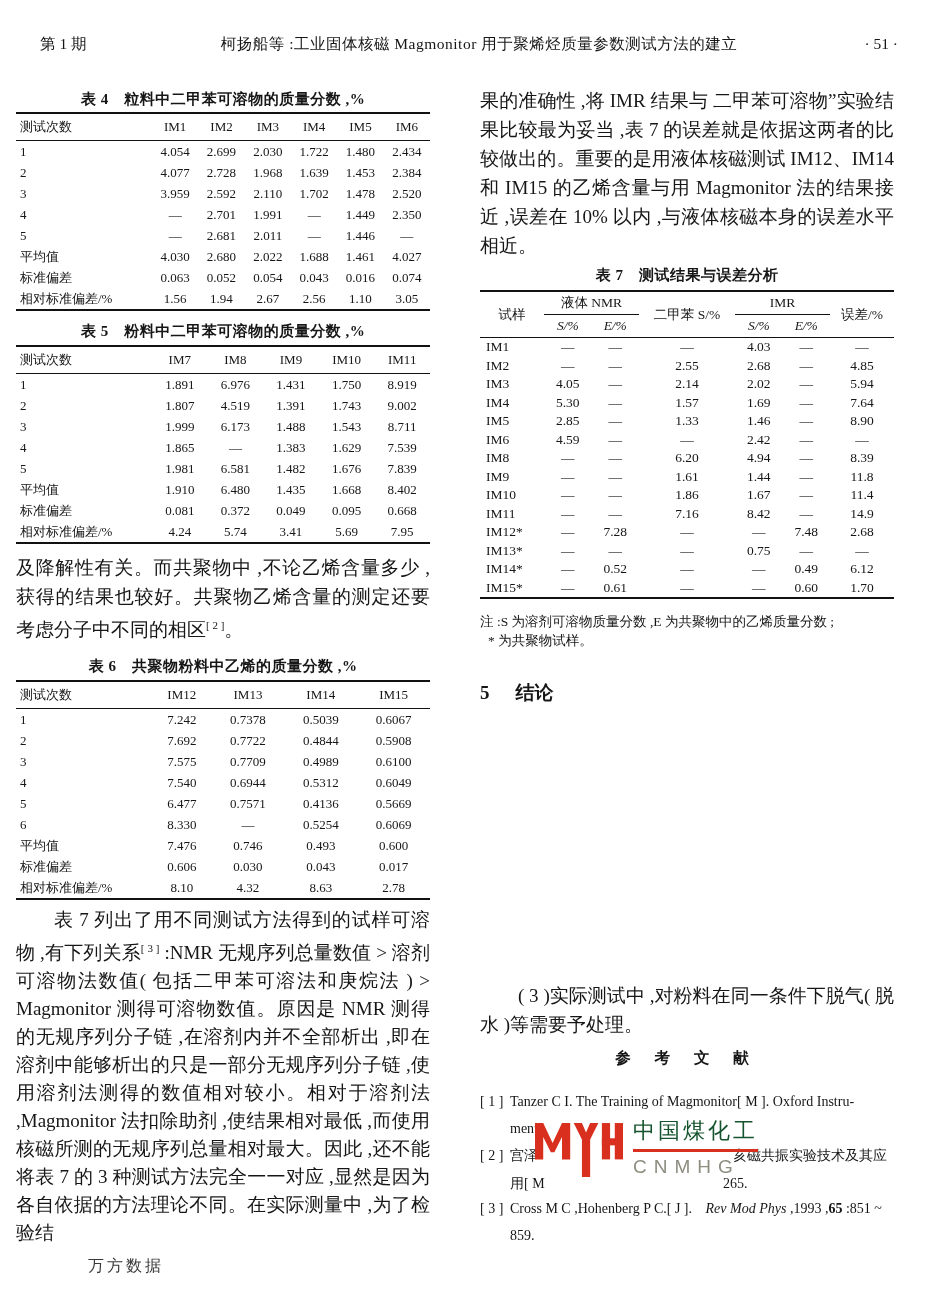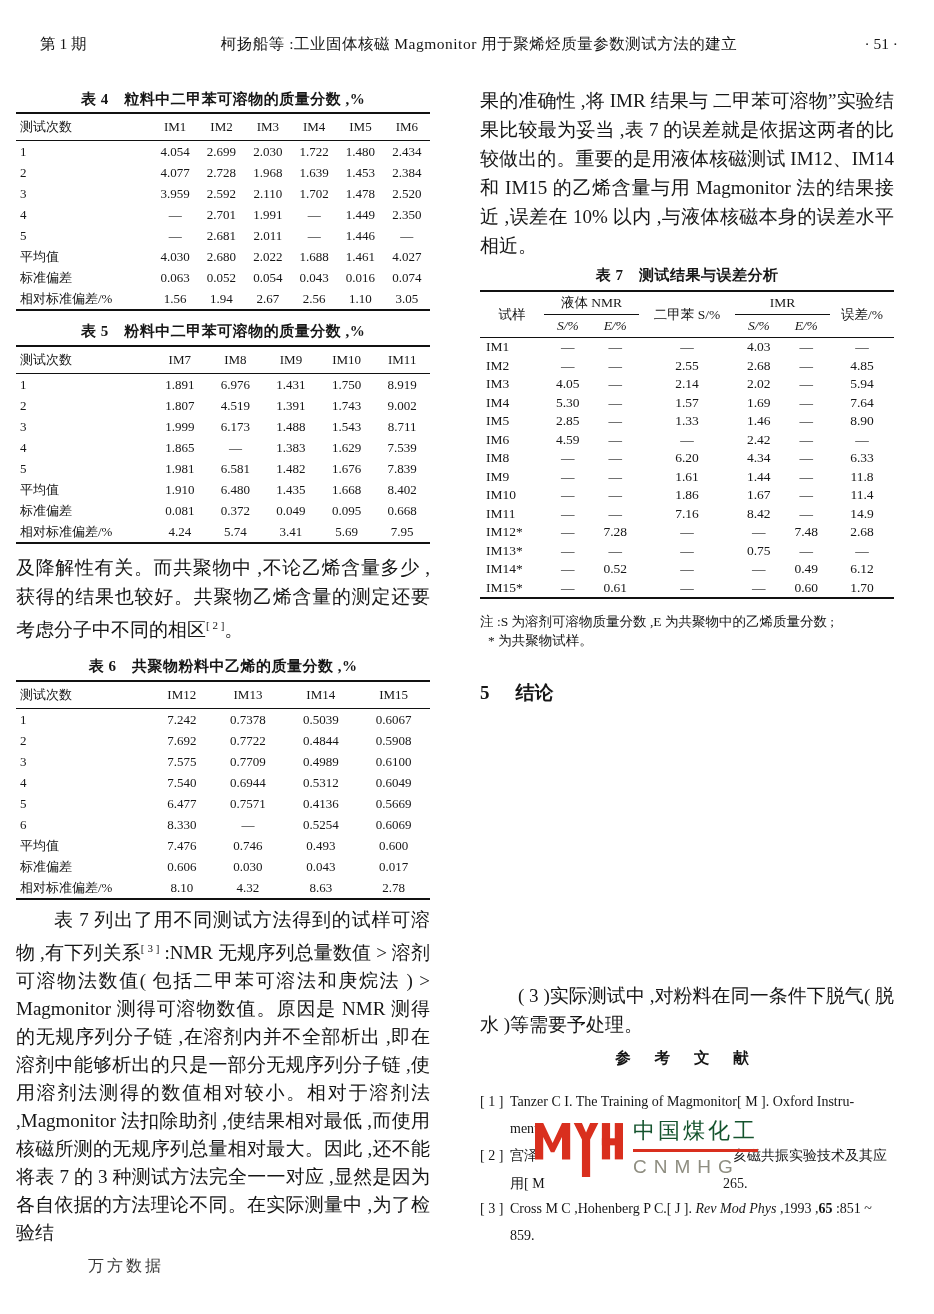--- a/index.html
+++ b/index.html
@@ -39,21 +39,21 @@
   
   .tnote{font-size:13.5px;line-height:19px;}
   .tnote .l2{padding-left:8px;}
   
   .sec{font-size:19px;font-weight:bold;}
   .sec .num{margin-right:26px;}
   
   .refs-title{font-size:15.5px;font-weight:bold;text-align:center;letter-spacing:10px;}
   .refline{position:absolute;font-size:14px;line-height:18px;white-space:nowrap;}
   .reflabel{display:inline-block;width:30px;}
-  .it{font-style:italic;}
+  .it{font-style:italic;margin-left:10px;}
   .bd{font-weight:bold;}
   
   .wm{position:absolute;left:535px;top:1116px;display:flex;align-items:flex-start;z-index:5;}
   .wm .mark{flex:0 0 auto;}
   .wm .wmtxt{margin-left:10px;font-family:"Liberation Sans",sans-serif;}
   .wm .cn{font-size:22px;color:#14532d;letter-spacing:3px;padding-bottom:3px;border-bottom:3px solid #d92f1e;font-weight:500;}
   .wm .en{font-size:19px;color:#8e8d80;letter-spacing:7px;margin-top:4px;}
   
   .foot{position:absolute;left:88px;top:1256px;font-size:16px;color:#3a3a3a;
         font-family:"Liberation Sans",sans-serif;letter-spacing:3px;}
@@ -392,23 +392,23 @@
           <td>—</td>
           <td>2.42</td>
           <td>—</td>
           <td>—</td>
         </tr>
         <tr>
           <td class="first">IM8</td>
           <td>—</td>
           <td>—</td>
           <td>6.20</td>
-          <td>4.34</td>
-          <td>—</td>
-          <td>6.33</td>
+          <td>4.94</td>
+          <td>—</td>
+          <td>8.39</td>
         </tr>
         <tr>
           <td class="first">IM9</td>
           <td>—</td>
           <td>—</td>
           <td>1.61</td>
           <td>1.44</td>
           <td>—</td>
           <td>11.8</td>
         </tr>

